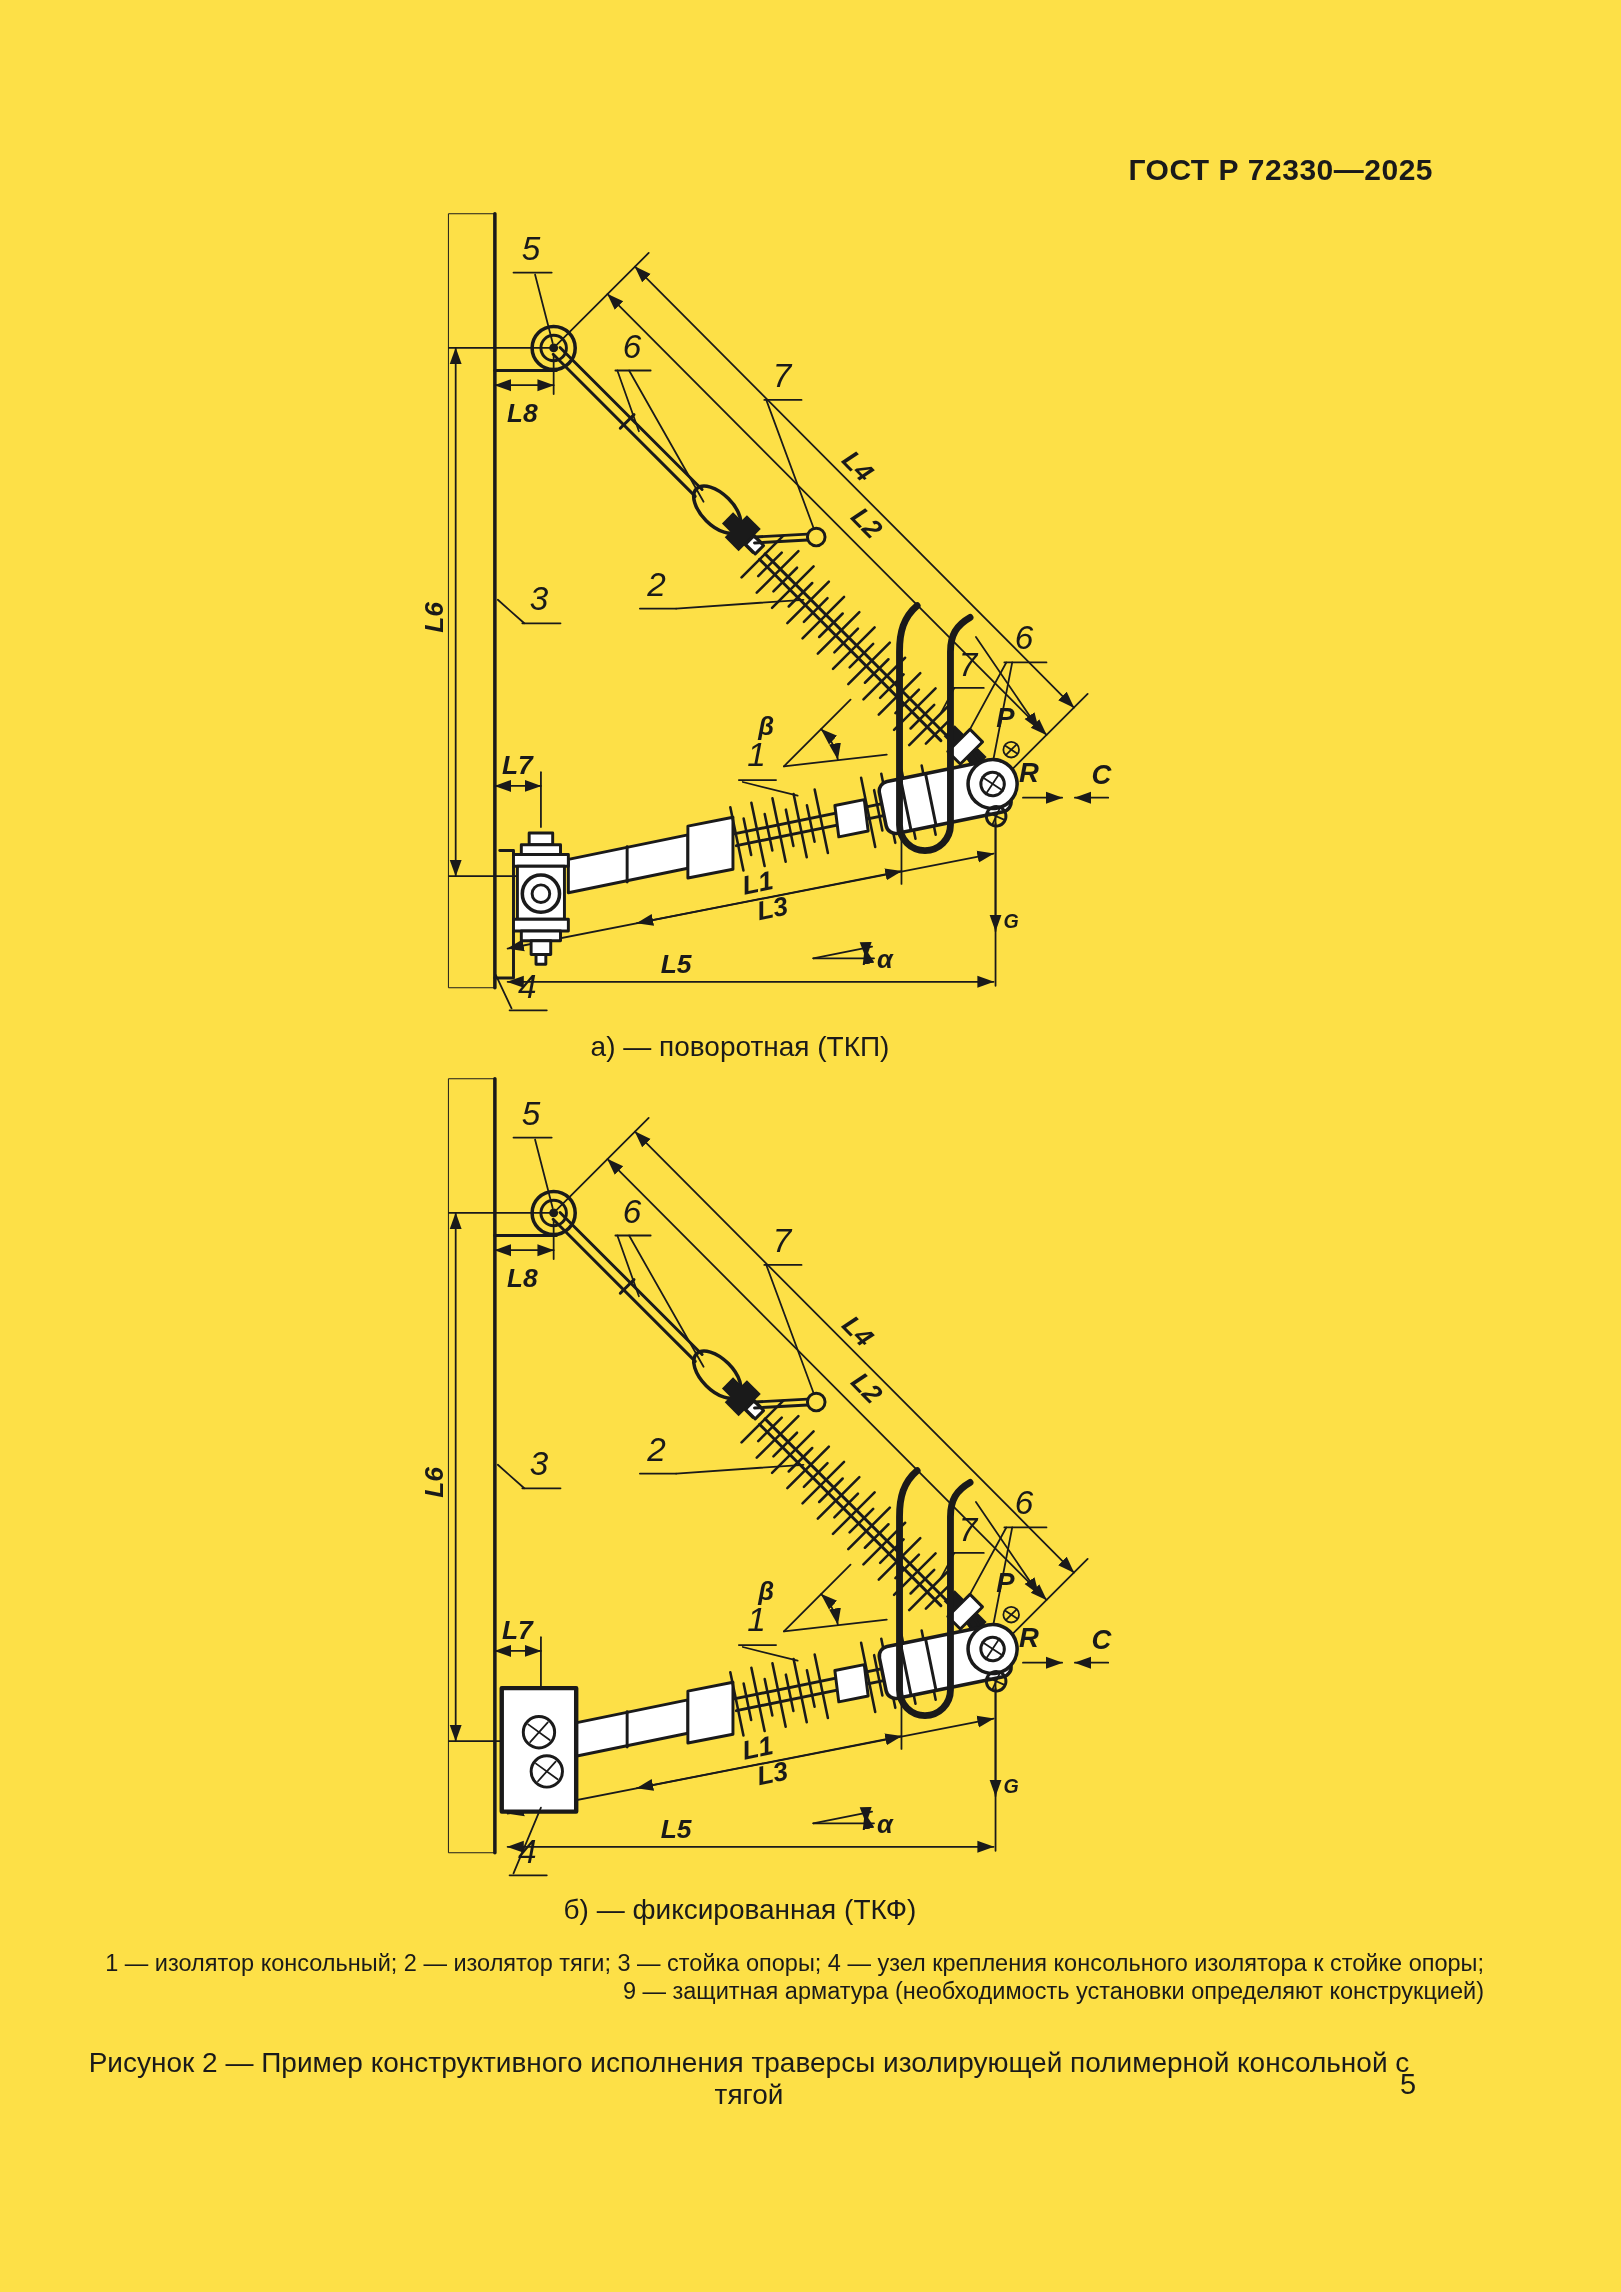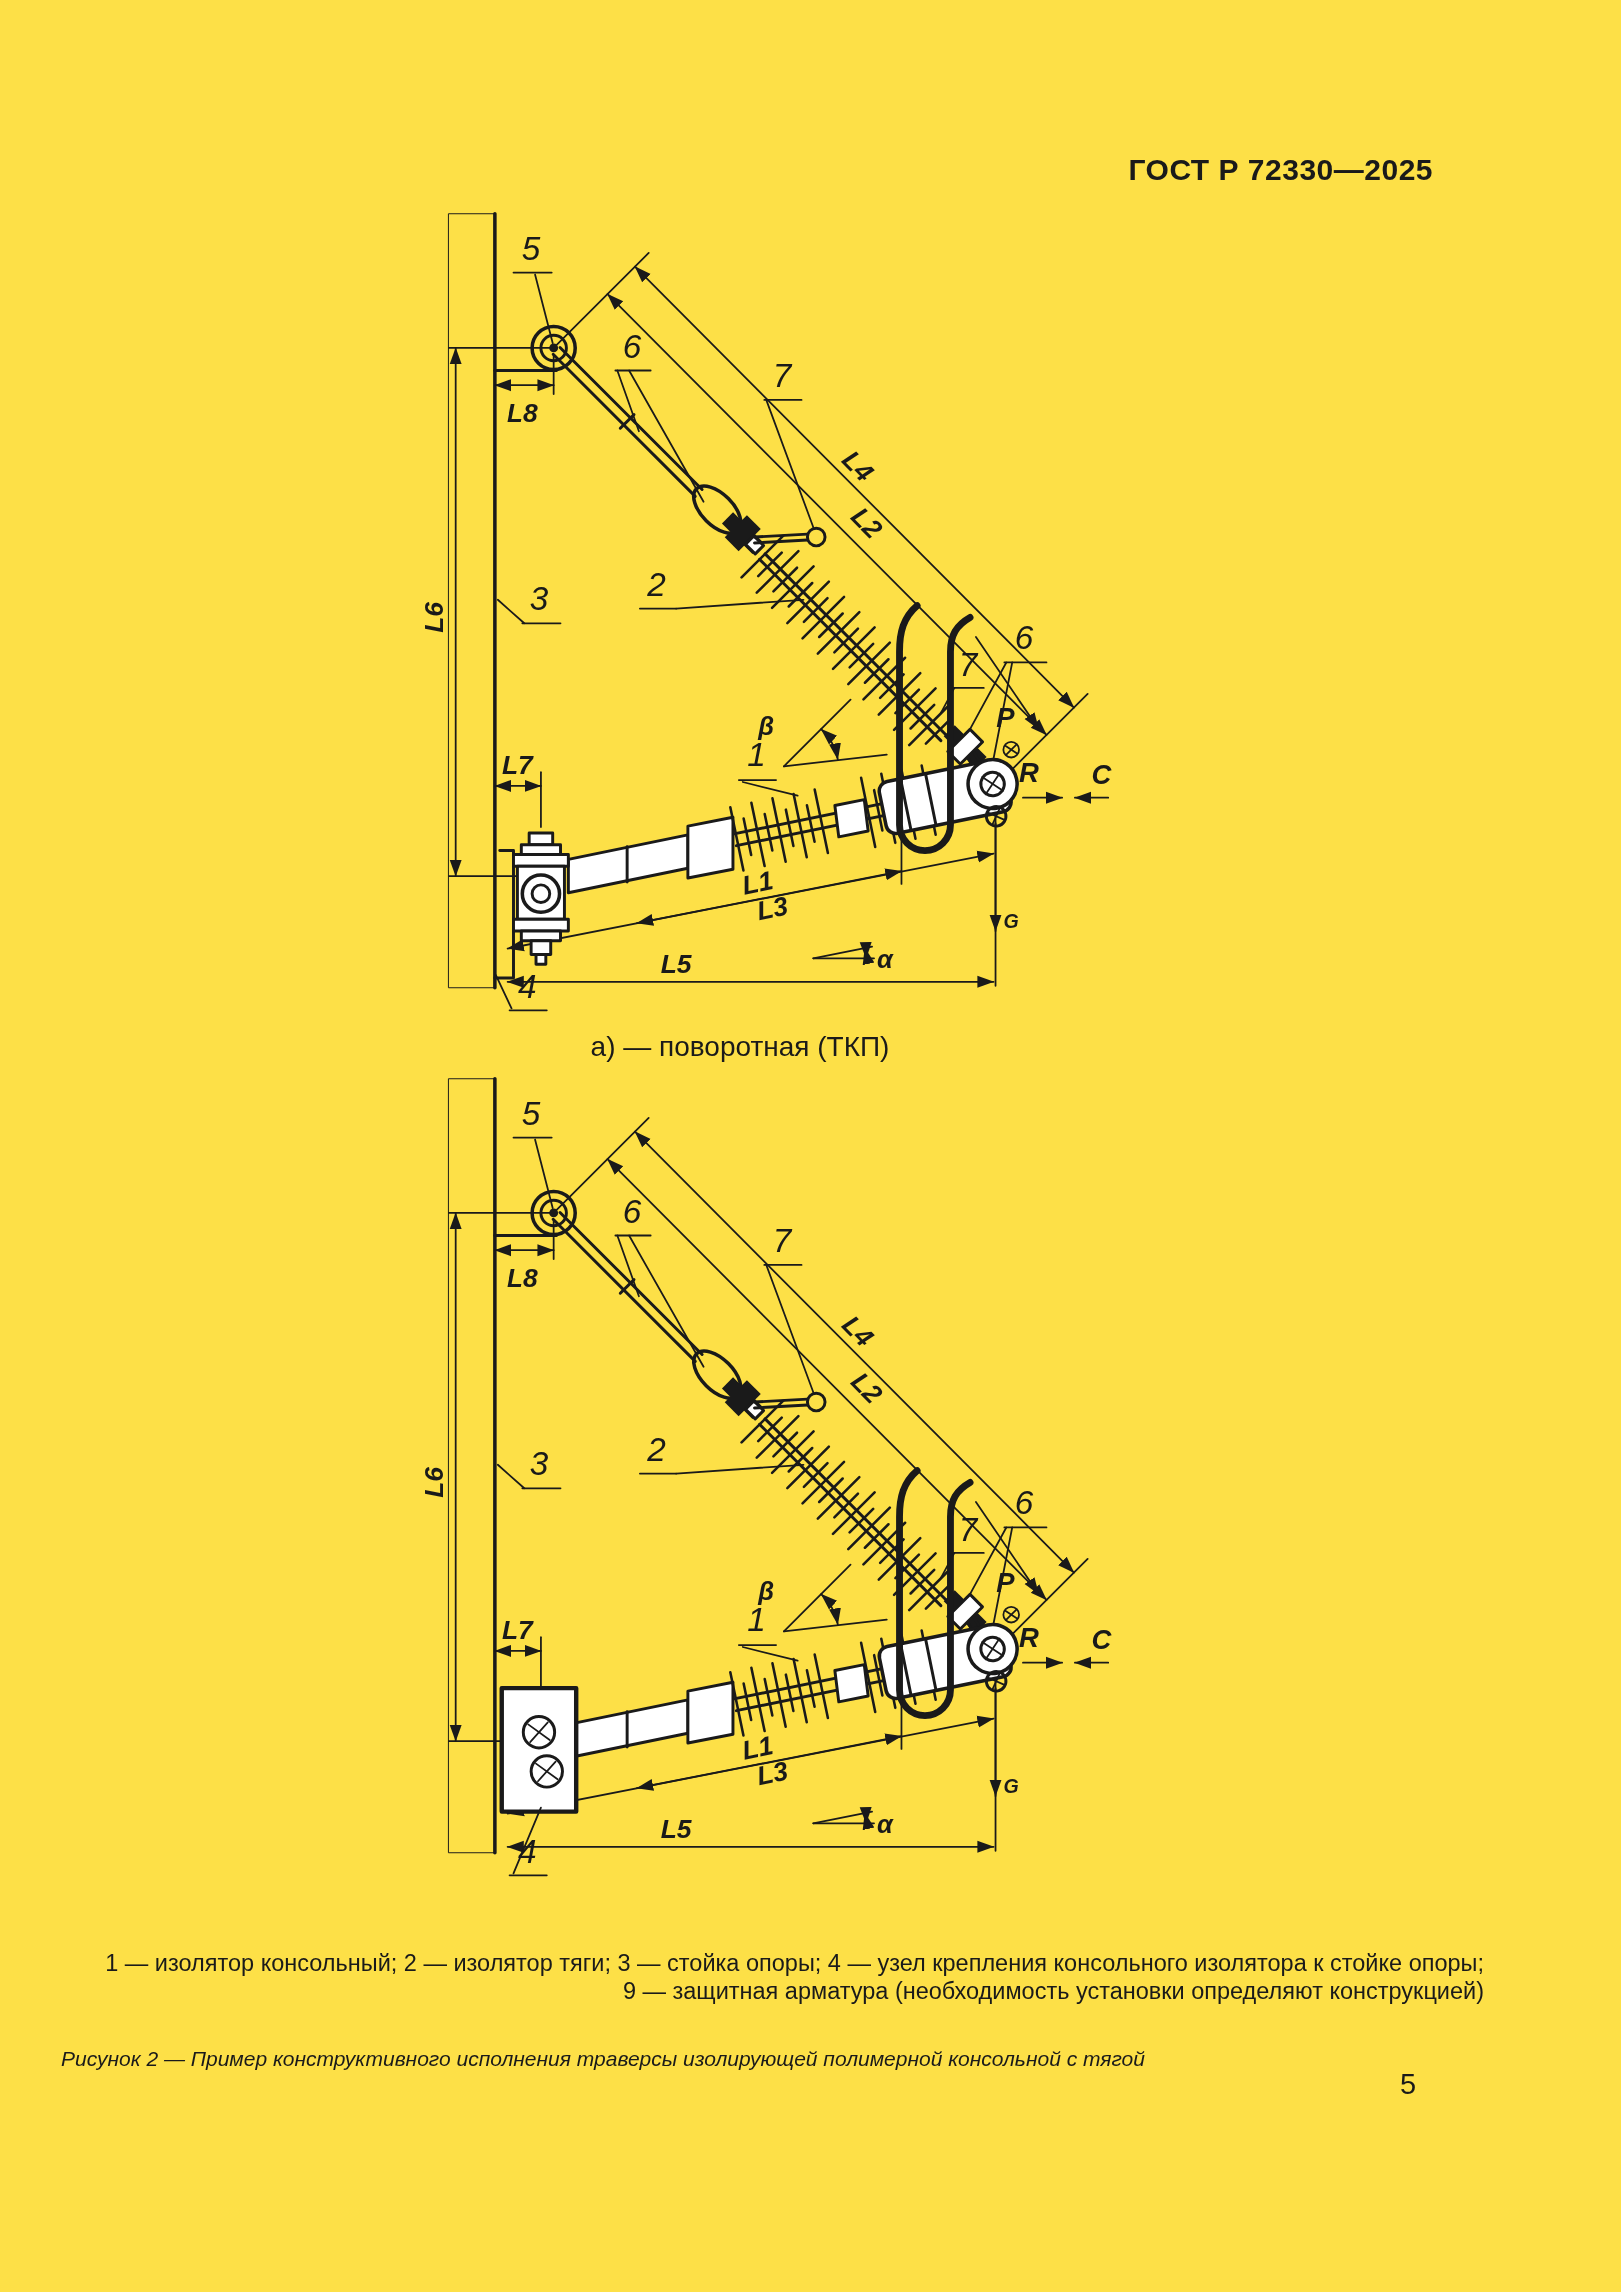--- a/index.html
+++ b/index.html
@@ -23,21 +23,21 @@
     font-size:28px;
   }
   #cap-a{top:1031px;}
   #cap-b{top:1894px;}
   .legend{
     position:absolute;left:53px;width:1431px;top:1949px;
     text-align:right;font-size:23.5px;line-height:28px;
   }
   .figcap{
     position:absolute;left:61px;width:1376px;top:2047px;
-    font-size:21px;font-style:italic;
+    text-align:center;font-size:28px;
   }
   .pageno{
     position:absolute;top:2068px;left:1400px;
     font-size:29px;
   }
   
   svg{overflow:visible;}
   svg line, svg path, svg rect, svg circle, svg ellipse, svg polygon, svg polyline{
     stroke:#1a1a1a; fill:none; stroke-linecap:round; stroke-linejoin:round;
   }
@@ -315,20 +315,21 @@
       <circle class="med" cx="150" cy="735" r="16"></circle>
       <line class="thin" x1="139" y1="727" x2="161" y2="743"></line>
       <line class="thin" x1="159" y1="725" x2="141" y2="745"></line>
       <circle class="med" cx="158" cy="775" r="16"></circle>
       <line class="thin" x1="147" y1="767" x2="169" y2="783"></line>
       <line class="thin" x1="167" y1="765" x2="149" y2="785"></line>
       <line class="thin" x1="124" y1="879" x2="152" y2="812"></line>
     </g>
   </svg>
 
+  <div class="cap" id="cap-b">б) — фиксированная (ТКФ)</div>
 
   <div class="legend">
     <div>1 — изолятор консольный; 2 — изолятор тяги; 3 — стойка опоры; 4 — узел крепления консольного изолятора к стойке опоры;</div>
     <div>9 — защитная арматура (необходимость установки определяют конструкцией)</div>
   </div>
 
   <div class="figcap">Рисунок 2 — Пример конструктивного исполнения траверсы изолирующей полимерной консольной с тягой</div>
 
   <div class="pageno">5</div>
 

